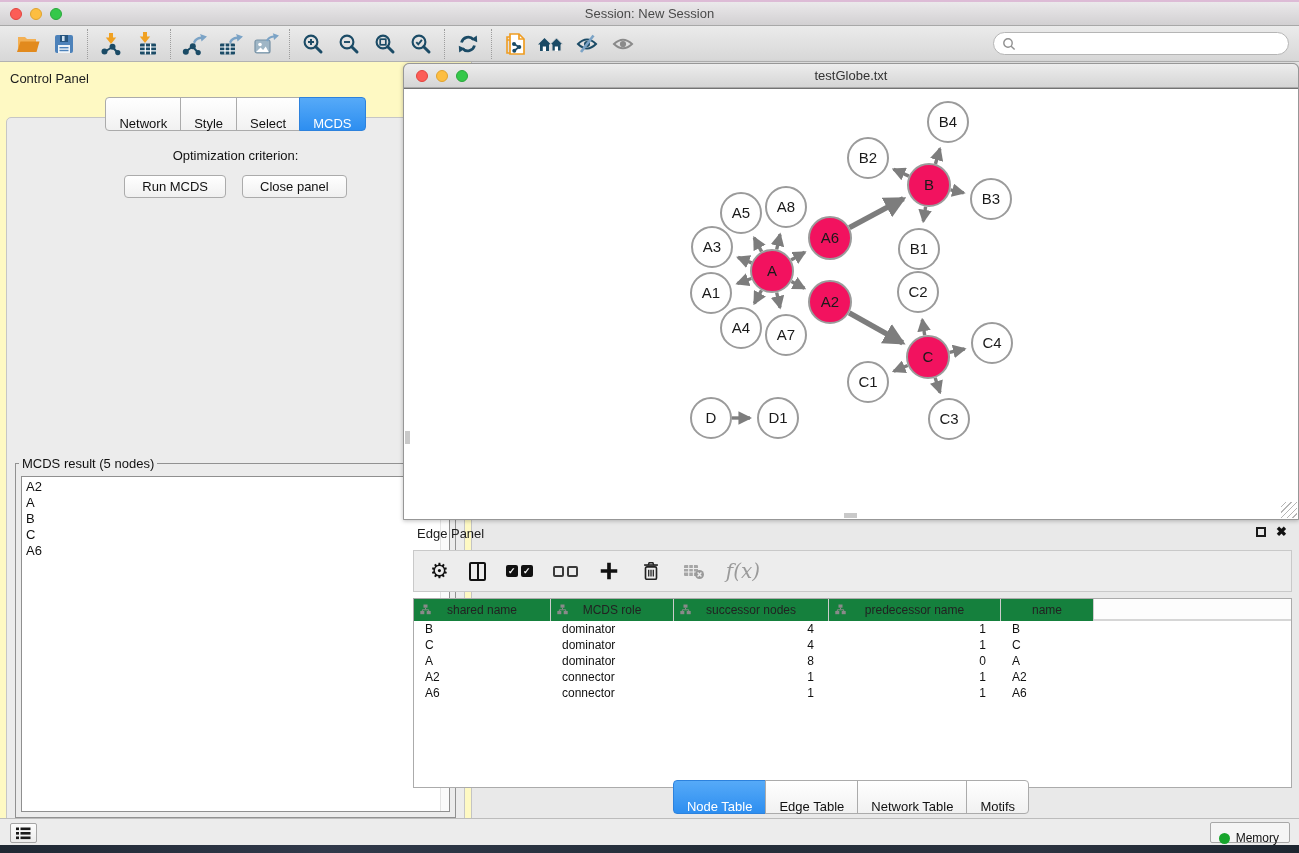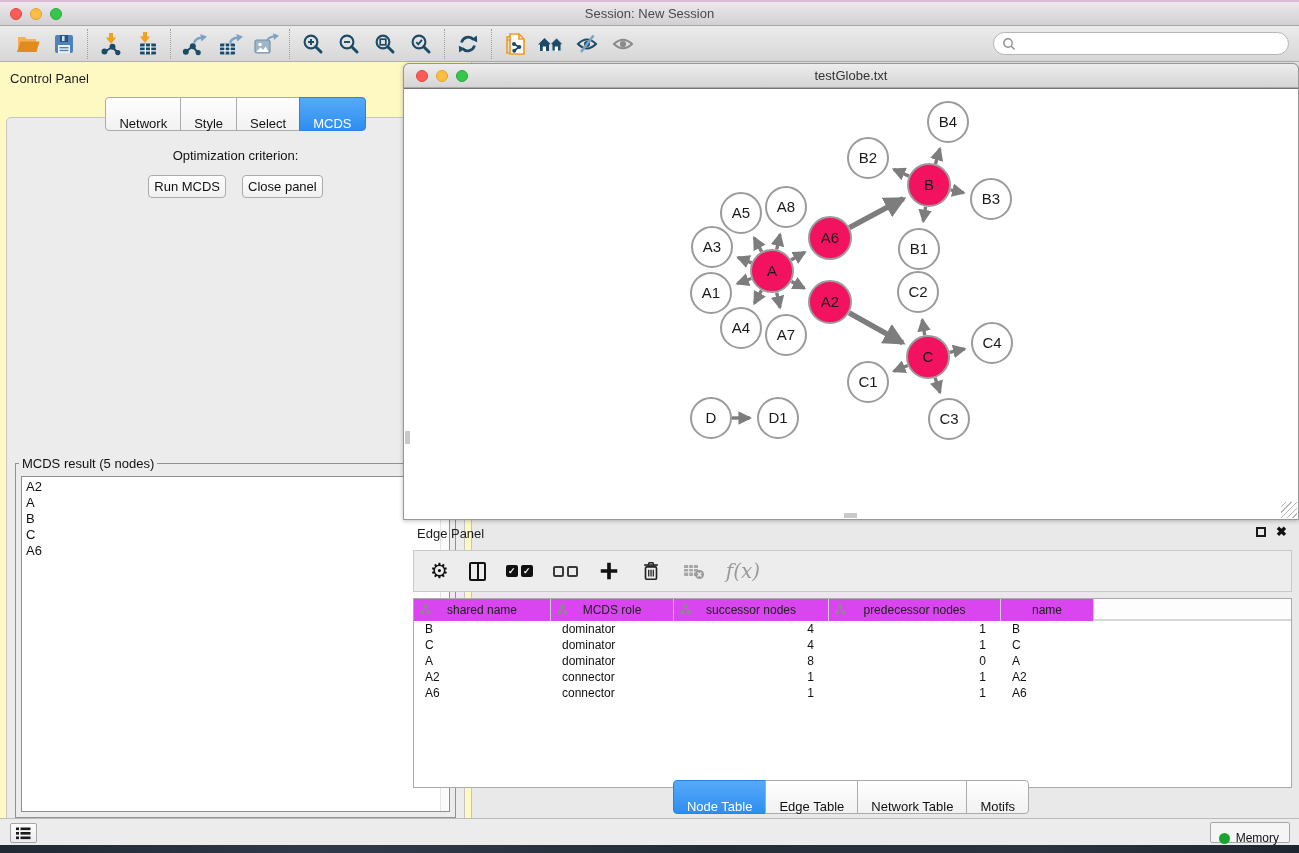--- a/index.html
+++ b/index.html
@@ -50,21 +50,21 @@
   .seg-tab.active { background:linear-gradient(#56aaf8,#2d8ef0); border-color:#2d82dd; color:#fff; }
   .cp-body { position:absolute; top:55px; left:6px; right:6px; bottom:10px;
     background:#ececec; border:1px solid #c6c6c6; border-radius:5px; }
   .opt-label { margin-top:30px; text-align:center; font-size:13px; color:#111; }
   .dropdown { margin:10px auto 0; width:314px; height:24px; background:#fff; border:1px solid #ababab;
     border-radius:4px; position:relative; display:flex; align-items:center; }
   .dropdown .dd-value { font-size:13px; padding-left:8px; color:#111; }
   .dd-stepper { position:absolute; right:-1px; top:-1px; width:22px; height:24px; border-radius:0 4px 4px 0;
     background:linear-gradient(#5fb0f9,#2d8ef0); display:flex; align-items:center; justify-content:center; }
   .btn-row { margin-top:12px; display:flex; justify-content:center; gap:16px; }
-  .mac-btn { height:23px; padding:0 5px; background:linear-gradient(#ffffff,#f0f0f0); border:1px solid #ababab;
+  .mac-btn { height:23px; padding:0 17px; background:linear-gradient(#ffffff,#f0f0f0); border:1px solid #ababab;
     border-radius:4px; font-size:13px; color:#111; font-family:inherit; }
   .result-box { position:absolute; left:8px; right:8px; top:338px; bottom:6px;
     border:1px solid #919191; padding:0; }
   .result-box legend { font-size:13px; color:#111; margin-left:3px; padding:0 3px; }
   .result-list { position:absolute; left:5px; right:5px; top:5px; bottom:5px; background:#fff;
     border:1px solid #8f8f8f; font-size:13px; line-height:16px; padding:2px 0 0 4px; position:absolute; }
   .result-scroll { position:absolute; right:0; top:0; bottom:0; width:9px; background:#fbfbfb; border-left:1px solid #e3e3e3; }
   .result-item { color:#111; }
 
   
@@ -95,21 +95,21 @@
   .ic-cols { width:17px; height:19px; border:2.4px solid #111; border-radius:2px;
     background:linear-gradient(90deg, transparent 0 5.5px, #111 5.5px 7.5px, transparent 7.5px); }
   .check-pair { display:flex; gap:3px; }
   .cb-on { width:12px; height:12px; background:#111; border-radius:2px; color:#fff; font-size:9px;
     font-weight:bold; display:flex; align-items:center; justify-content:center; }
   .cb-off { width:11px; height:11px; border:2px solid #3a3a3a; border-radius:2px; background:#ededed; }
   .fx-label { font-size:20px; font-style:italic; color:#9a9a9a; font-family:"DejaVu Serif", serif; }
   .tp-table { position:absolute; top:78px; left:10px; right:7px; bottom:30px; background:#fff;
     border:1px solid #ababab; overflow:hidden; }
   .tp-thead { display:flex; height:22px; border-bottom:2px solid #d6d6d6; }
-  .th { position:relative; height:22px; background:#d946ef; border-right:1px solid #cccccc;
+  .th { position:relative; height:22px; background:#15803d; border-right:1px solid #cccccc;
     font-size:12px; color:#222; display:flex; align-items:center; justify-content:center; }
   .th .tree-wrap { position:absolute; left:6px; top:5px; }
   .th-filler { flex:1; background:#fdfdfd; }
   .tr { display:flex; height:16px; align-items:center; }
   .td { font-size:12px; color:#111; height:16px; line-height:16px; white-space:nowrap; overflow:hidden; }
   .td.left  { padding-left:11px; text-align:left; }
   .td.right { padding-right:15px; text-align:right; }
   .tp-tabs { position:absolute; bottom:4px; left:0; right:0; }
 
   
@@ -515,21 +515,21 @@
               </svg></span>
             <span>successor nodes</span>
           </div>
           <div class="th" style="width: 172px;">
             <span class="tree-wrap"><svg width="11" height="11" viewBox="0 0 11 11">
                 <rect x="3.5" y="0.5" width="4" height="3.2" fill="#8a8a8a"></rect>
                 <rect x="0.3" y="7" width="4" height="3.2" fill="#8a8a8a"></rect>
                 <rect x="6.7" y="7" width="4" height="3.2" fill="#8a8a8a"></rect>
                 <path d="M5.5 3.7 v1.6 M2.3 7 V5.8 h6.4 V7" stroke="#8a8a8a" stroke-width="1" fill="none"></path>
               </svg></span>
-            <span>predecessor nodes</span>
+            <span>predecessor name</span>
           </div>
           <div class="th" style="width: 93px;">
             <span>name</span>
           </div>
           <div class="th-filler"></div>
         </div>
       <div id="table-body">
           <div class="tr">
             <div class="td left" style="width: 137px;">B</div>
             <div class="td left" style="width: 123px;">dominator</div>

